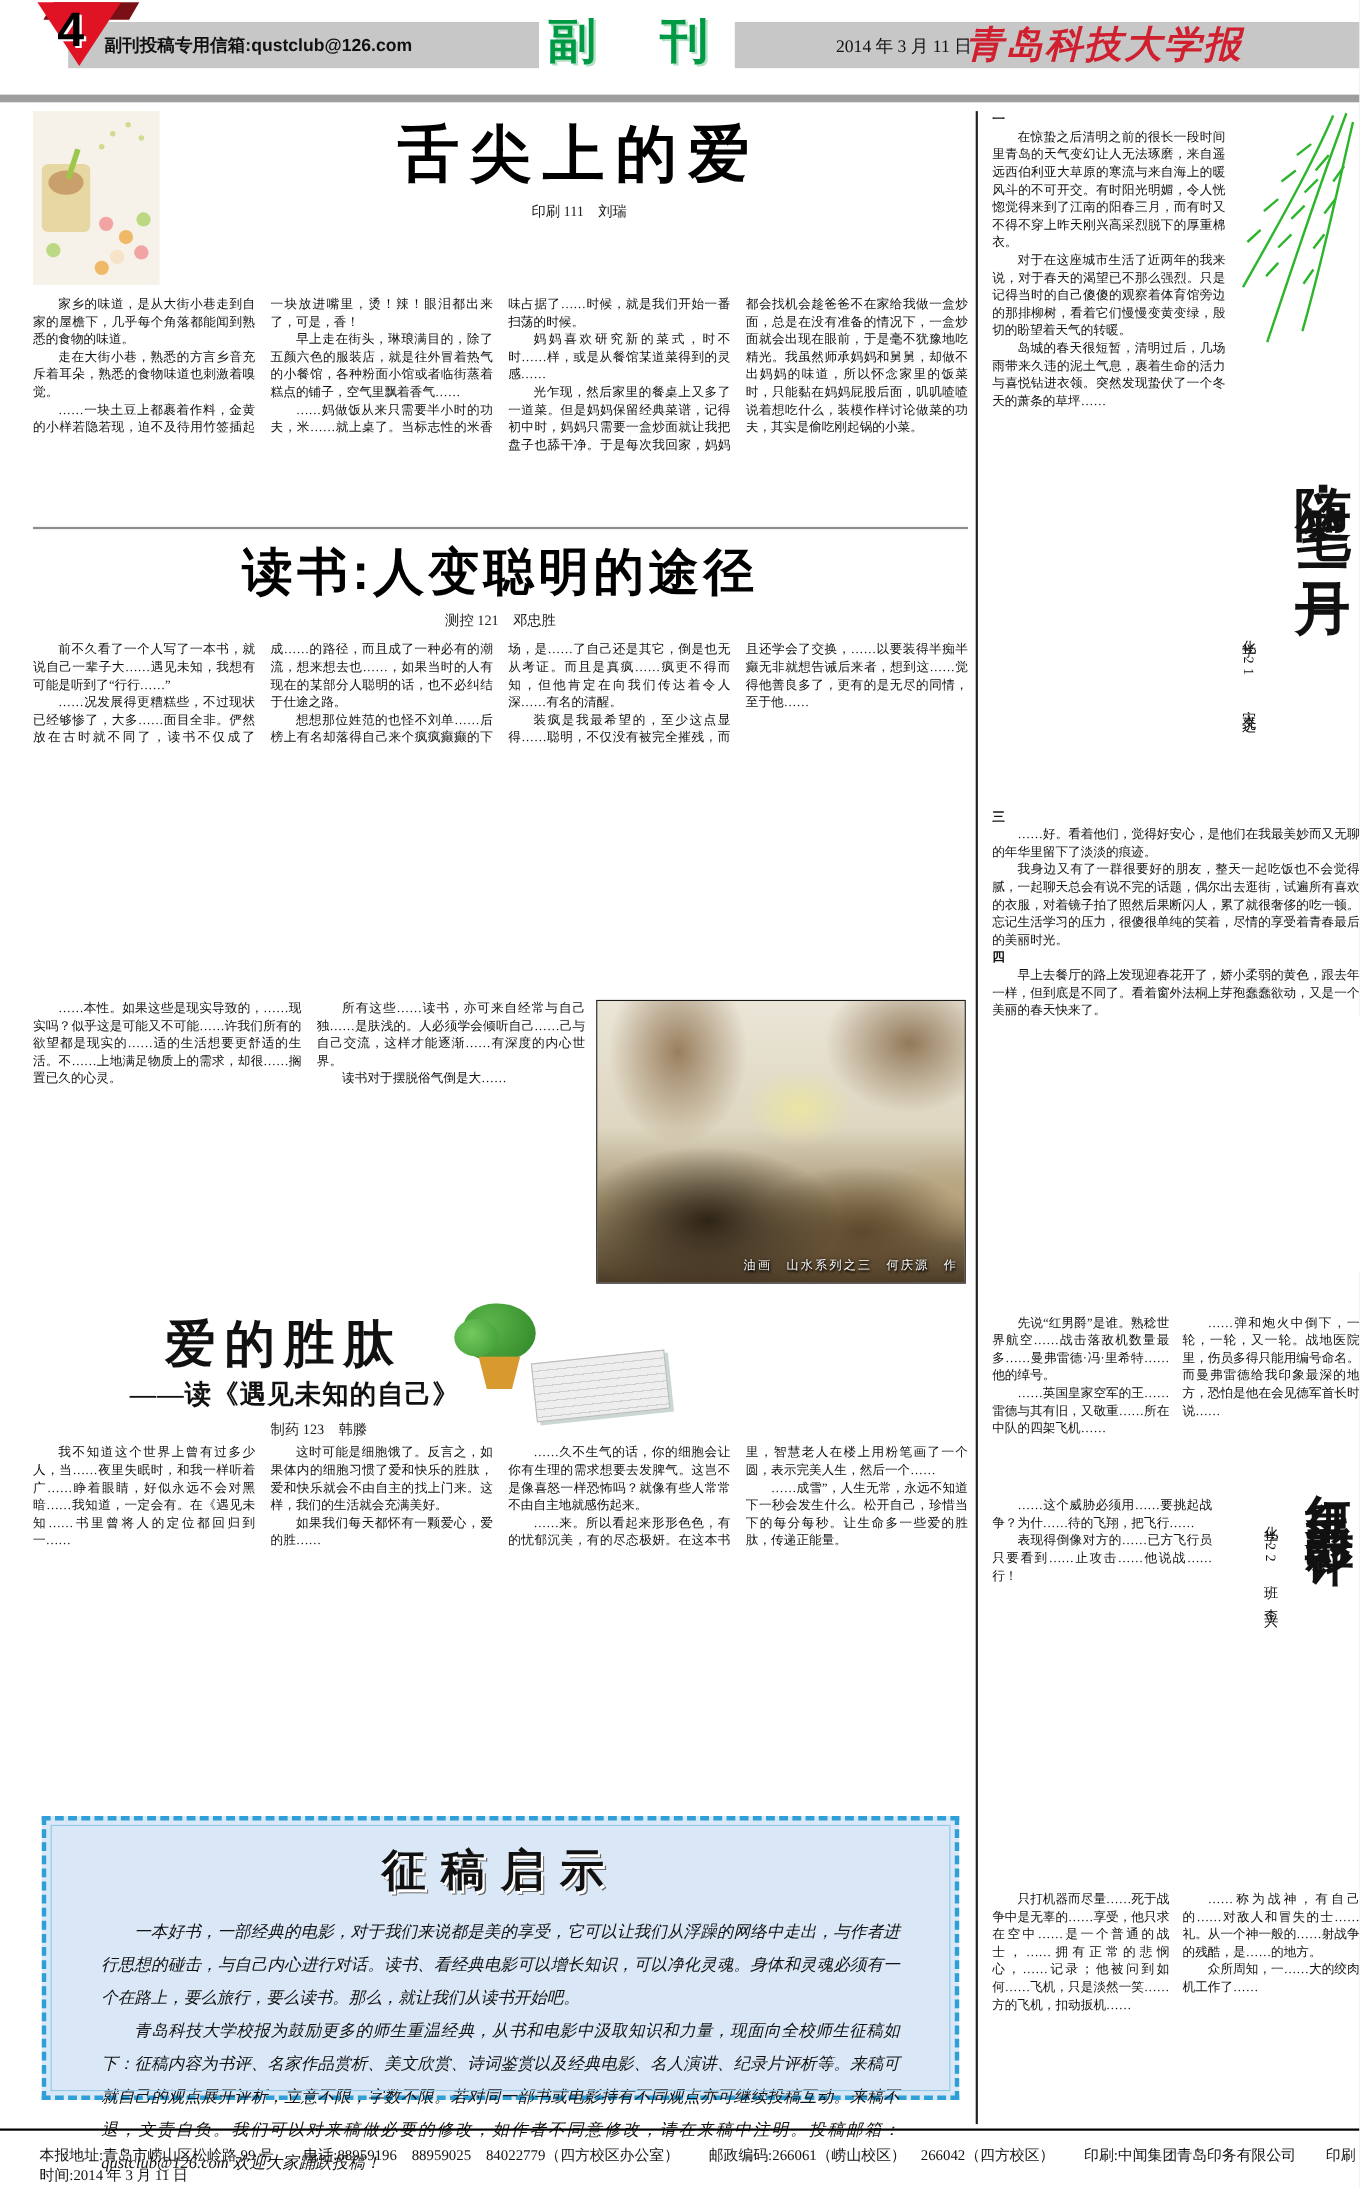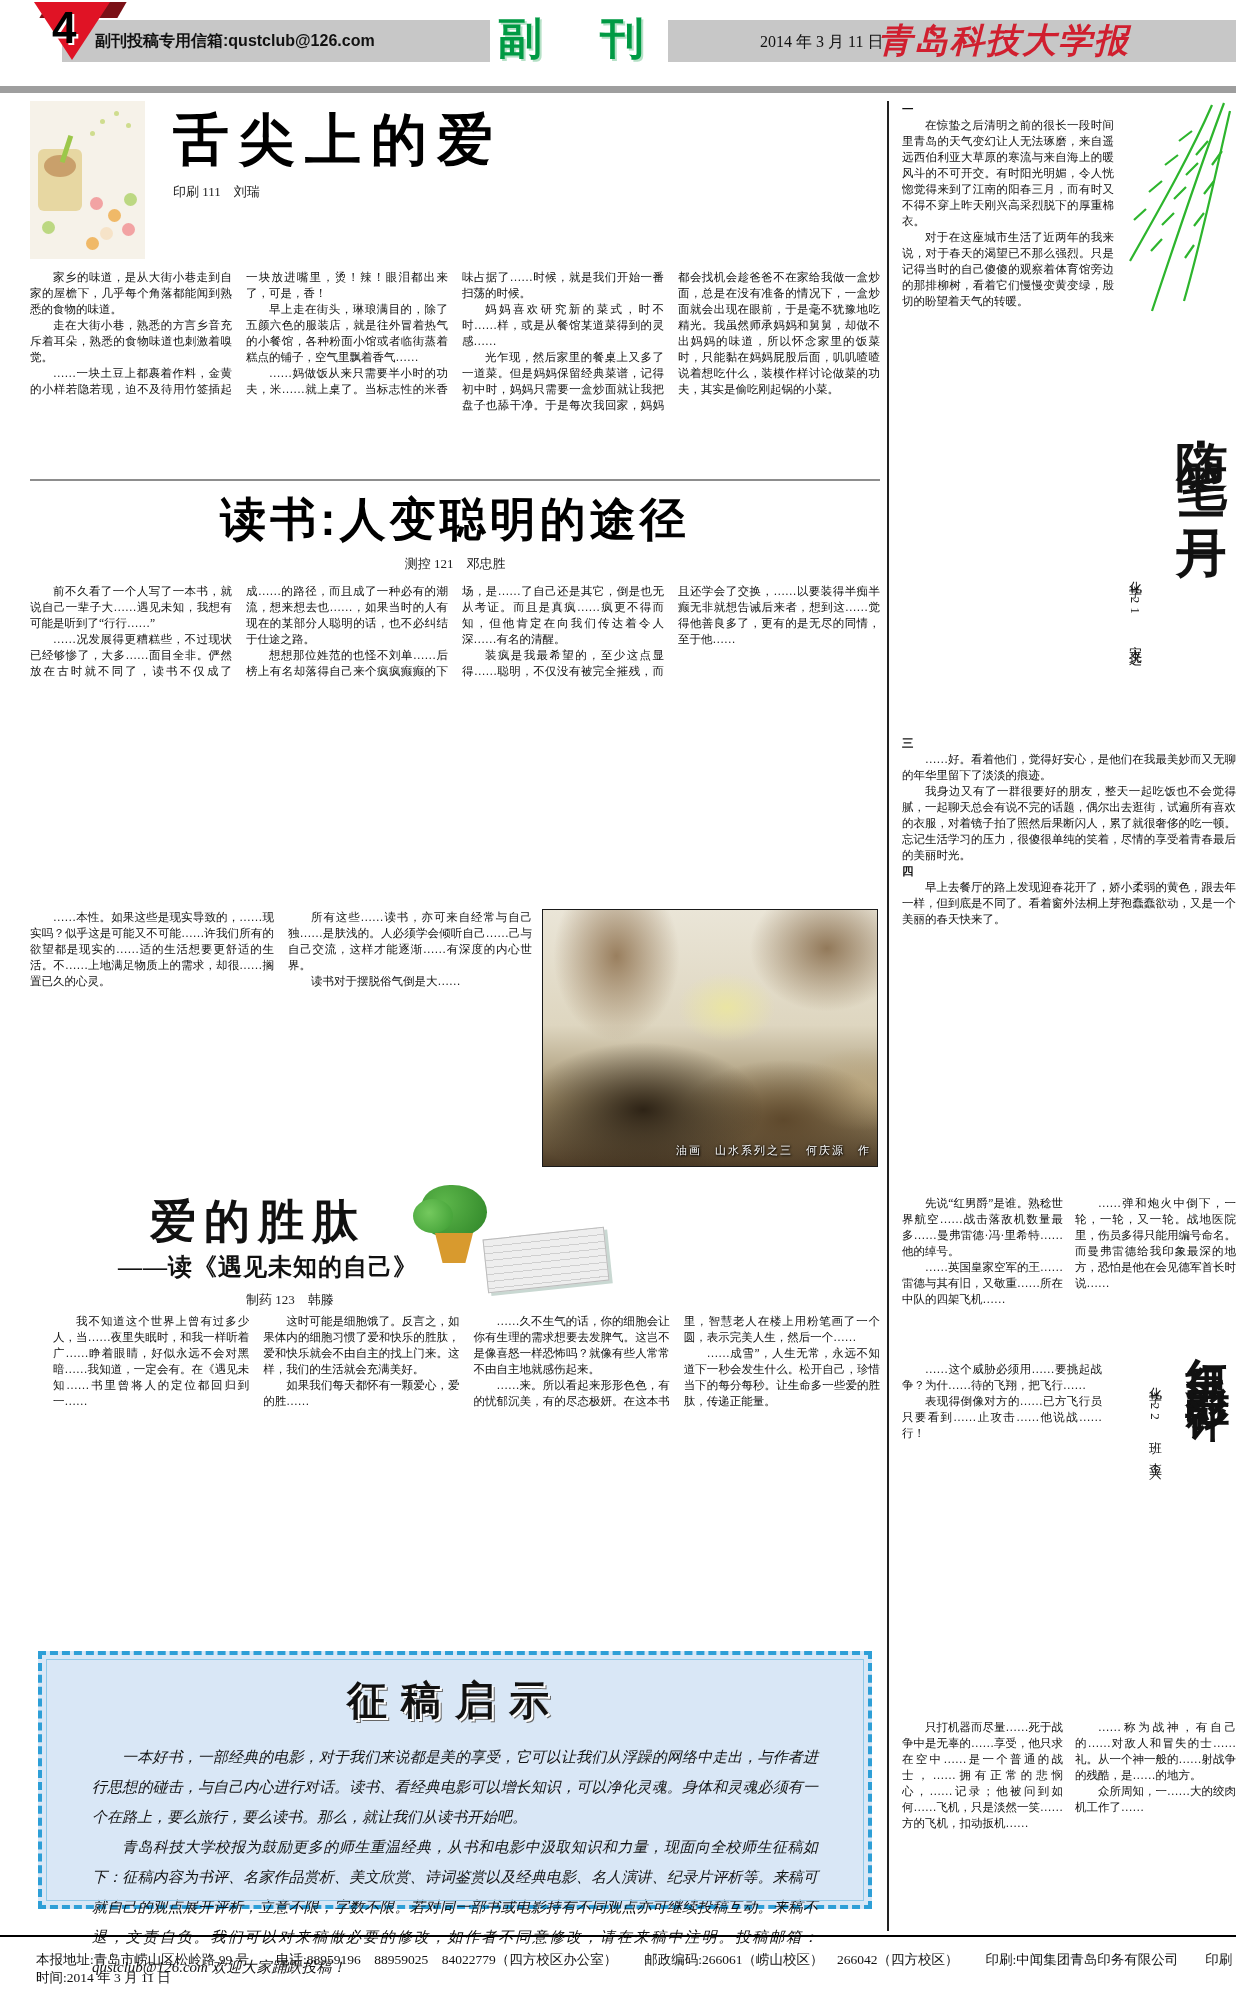--- a/index.html
+++ b/index.html
@@ -35,21 +35,21 @@
   .bodytext p{font-size:11.5px;line-height:16px;text-align:justify;text-indent:2em;}
   
   .a1{position:relative;}
   .a1-headrow{display:flex;}
   .a1-photo{width:115px;height:158px;flex:none;position:relative;background:#f6f2e9;overflow:hidden;}
   .cup{position:absolute;left:8px;top:48px;width:44px;height:62px;background:#e7d7a2;border-radius:6px;}
   .cup-top{position:absolute;left:14px;top:54px;width:32px;height:22px;border-radius:50%;background:#c9a06b;}
   .straw{position:absolute;left:34px;top:34px;width:5px;height:28px;background:#9cc74a;transform:rotate(18deg);}
   .candy{position:absolute;width:13px;height:13px;border-radius:50%;}
   .sparkle{position:absolute;width:5px;height:5px;border-radius:50%;background:#cfdd8e;}
-  .a1-head{flex:1;text-align:left;padding-left:28px;}
+  .a1-head{flex:1;text-align:center;padding-left:28px;}
   .a1-title{font-family:"Liberation Sans",sans-serif;font-size:56px;font-weight:900;
       letter-spacing:10px;line-height:1.4;color:#000;}
   .byline{font-size:13px;color:#222;margin-top:4px;}
   .a1-text{margin-top:10px;height:200px;overflow:hidden;column-count:4;column-gap:14px;}
   
   .sep{height:2px;background:#8d8d8d;margin:10px 0 8px 0;}
   .a2-title{text-align:center;font-family:"Liberation Sans",sans-serif;font-size:46px;
       font-weight:900;letter-spacing:4px;color:#000;}
   .a2-upper{margin-top:10px;height:318px;overflow:hidden;column-count:4;column-gap:14px;}
   .a2-lower{display:flex;margin-top:8px;}
@@ -76,21 +76,21 @@
   .plant{position:absolute;left:385px;top:0;width:80px;height:86px;}
   .leaves{position:absolute;left:6px;top:0;width:66px;height:52px;border-radius:50% 60% 55% 45%;
       background:radial-gradient(circle at 35% 35%, #5cb64a, #2e8427);}
   .leaves:after{content:"";position:absolute;left:-8px;top:14px;width:40px;height:34px;border-radius:50%;
       background:radial-gradient(circle at 40% 40%, #74c95e, #3a9a30);}
   .pot{position:absolute;left:20px;top:48px;width:38px;height:30px;background:#d89a2e;
       clip-path:polygon(0 0,100% 0,80% 100%,20% 100%);}
   .book{position:absolute;left:455px;top:48px;width:120px;height:52px;background:#e9e9e9;
       transform:rotate(-6deg);border:1px solid #bbb;
       background-image:repeating-linear-gradient(#eee 0 6px, #cfcfcf 6px 7px);box-shadow:3px 3px 0 #c9d8d2;}
-  .a3-text{height:318px;overflow:hidden;column-count:4;column-gap:14px;margin-left:23px;}
+  .a3-text{height:318px;overflow:hidden;column-count:4;column-gap:14px;}
   
   .notice{margin:20px 8px 0 8px;background:#d9e7f6;border:4px dashed #2e9fd7;outline:1px solid #8fc8e8;
       outline-offset:-9px;padding:18px 50px 20px 50px;height:212px;}
   .notice-title{text-align:center;font-family:"Liberation Sans",sans-serif;font-size:40px;
       font-weight:900;letter-spacing:14px;text-shadow:2px 2px 0 #fff,3px 3px 0 #666;margin-bottom:14px;}
   .notice p{font-size:15px;line-height:30px;text-indent:2em;text-align:justify;font-style:italic;}
   
   .essay{position:relative;height:1080px;}
   .willow{position:absolute;right:4px;top:0;}
   .essay-vtitle{position:absolute;right:8px;top:300px;writing-mode:vertical-rl;
@@ -235,20 +235,21 @@
             <path d="M110,50 l-10,14 M102,80 l-10,13 M92,112 l-10,13 M82,144 l-9,13"></path>
             <path d="M80,30 l-13,10 M66,54 l-13,10 M50,80 l-13,11 M34,108 l-12,11"></path>
           </g>
         </svg>
         <div class="essay-vtitle">随笔·三月</div>
         <div class="essay-vbyline">化学 121　宋义远</div>
         <div class="essay-top">
           <p class="marker">一</p>
           <p>在惊蛰之后清明之前的很长一段时间里青岛的天气变幻让人无法琢磨，来自遥远西伯利亚大草原的寒流与来自海上的暖风斗的不可开交。有时阳光明媚，令人恍惚觉得来到了江南的阳春三月，而有时又不得不穿上昨天刚兴高采烈脱下的厚重棉衣。</p>
           <p>对于在这座城市生活了近两年的我来说，对于春天的渴望已不那么强烈。只是记得当时的自己傻傻的观察着体育馆旁边的那排柳树，看着它们慢慢变黄变绿，殷切的盼望着天气的转暖。</p>
+          <p>岛城的春天很短暂，清明过后，几场雨带来久违的泥土气息，裹着生命的活力与喜悦钻进衣领。突然发现蛰伏了一个冬天的萧条的草坪……</p>
         </div>
         <div class="essay-rest">
           <p class="marker">三</p>
           <p>……好。看着他们，觉得好安心，是他们在我最美妙而又无聊的年华里留下了淡淡的痕迹。</p>
           <p>我身边又有了一群很要好的朋友，整天一起吃饭也不会觉得腻，一起聊天总会有说不完的话题，偶尔出去逛街，试遍所有喜欢的衣服，对着镜子拍了照然后果断闪人，累了就很奢侈的吃一顿。忘记生活学习的压力，很傻很单纯的笑着，尽情的享受着青春最后的美丽时光。</p>
           <p class="marker">四</p>
           <p>早上去餐厅的路上发现迎春花开了，娇小柔弱的黄色，跟去年一样，但到底是不同了。看着窗外法桐上芽孢蠢蠢欲动，又是一个美丽的春天快来了。</p>
         </div>
       </div>
 

